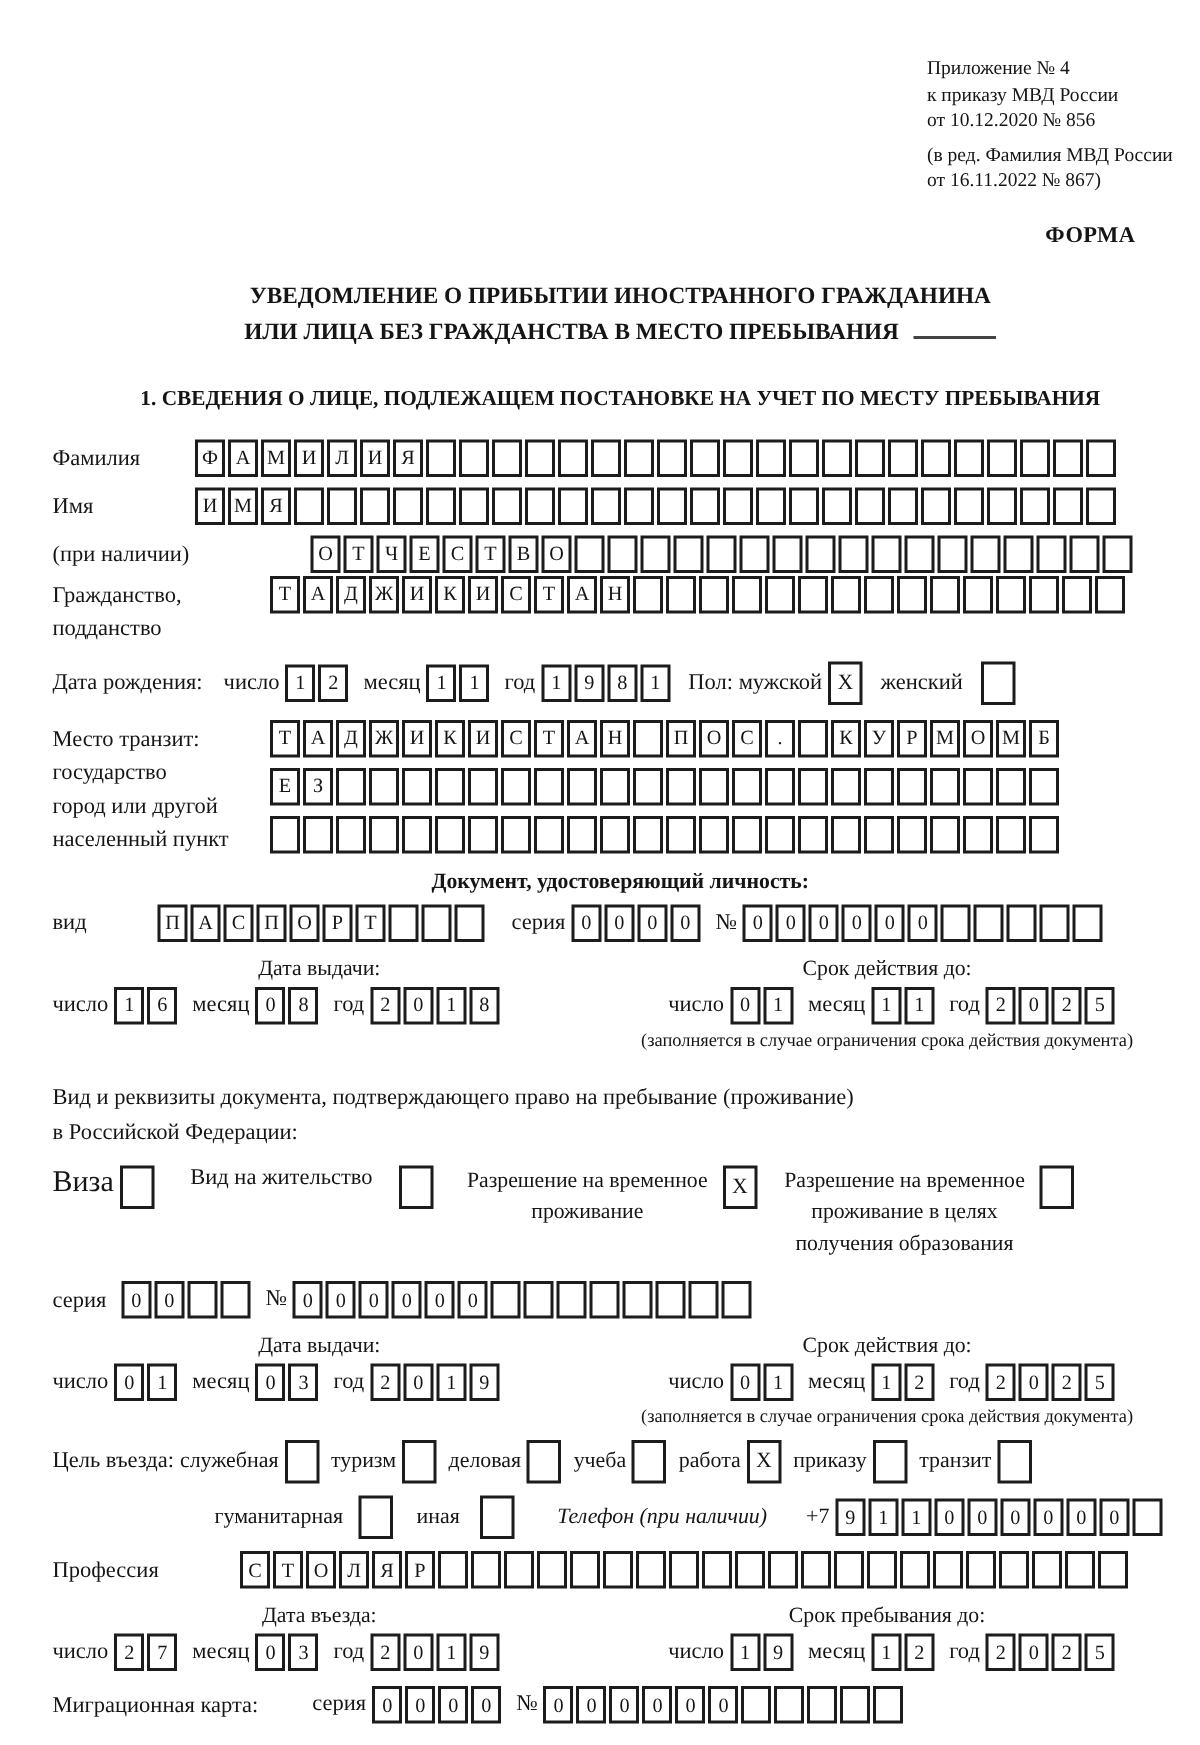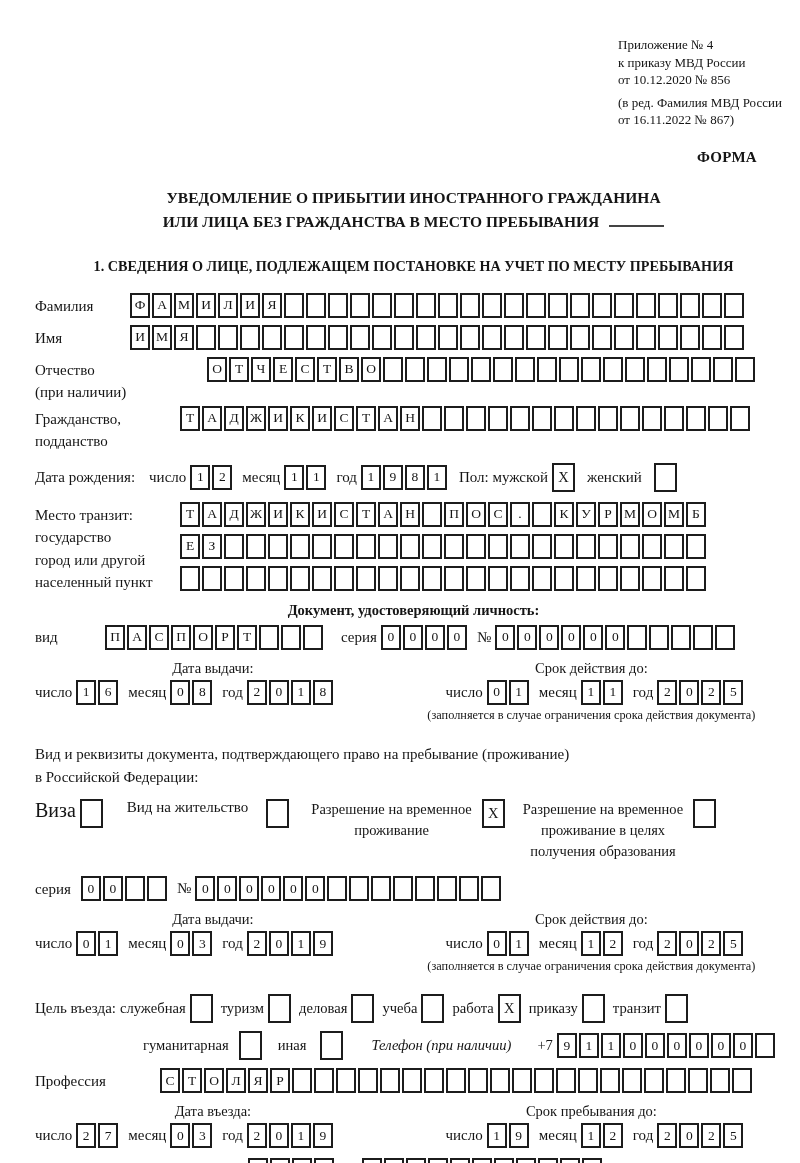--- a/index.html
+++ b/index.html
@@ -116,21 +116,20 @@
         <span class="cell"></span>
         <span class="cell"></span>
         <span class="cell"></span>
         <span class="cell"></span>
         <span class="cell"></span>
       </div>
   </div>
 
   <div class="frow" style="margin-bottom:2px;">
     <div class="flabel" style="width:172px;">
-      <div>Отчество</div>
       <div>(при наличии)</div>
     </div>
     <div class="cells">
         <span class="cell">О</span>
         <span class="cell">Т</span>
         <span class="cell">Ч</span>
         <span class="cell">Е</span>
         <span class="cell">С</span>
         <span class="cell">Т</span>
         <span class="cell">В</span>
@@ -483,21 +482,21 @@
             <span class="cell">2</span>
             <span class="cell">0</span>
             <span class="cell">2</span>
             <span class="cell">5</span>
           </span>
       </div>
       <div class="dnote">(заполняется в случае ограничения срока действия документа)</div>
     </div>
   </div>
 
-  <div class="frow" style="align-items:center;margin-top:20px;margin-bottom:8px;">
+  <div class="frow" style="align-items:center;margin-top:8px;margin-bottom:8px;">
     <span class="plabel" style="font-size:15px;">Цель въезда:</span>
     <span class="pair">
         <span class="plabel">служебная</span>
         <span class="box"></span>
       </span>
     <span class="mono-gap"></span>
     <span class="pair">
         <span class="plabel">туризм</span>
         <span class="box"></span>
       </span>

